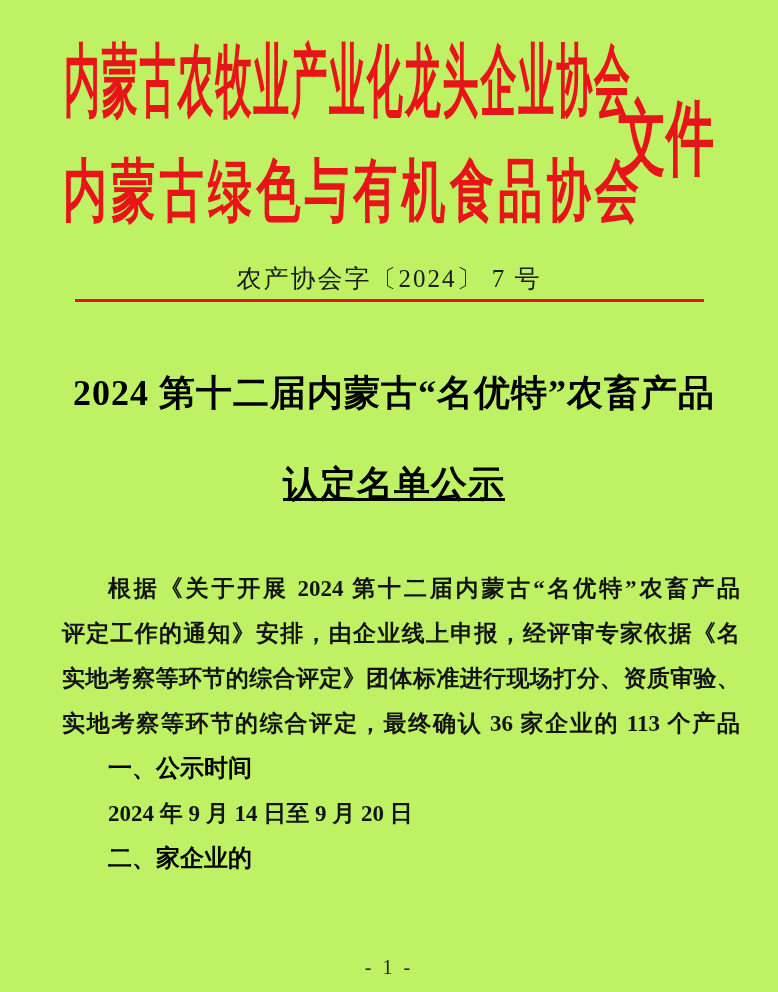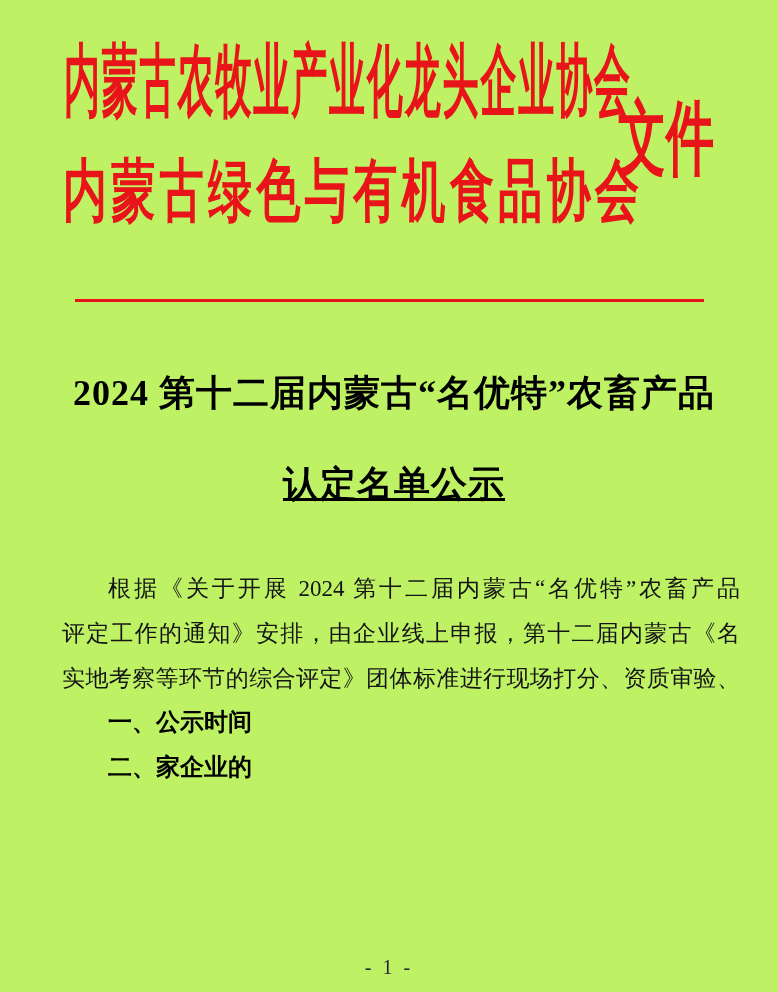--- a/index.html
+++ b/index.html
@@ -47,57 +47,60 @@
     letter-spacing: 1px; color: #000;
     font-family: "Liberation Serif", "DejaVu Serif", serif;
   }
   .t1 { top: 364px; }
   .t2 { top: 455px; text-decoration: underline; }
   
   .body-block {
     position: absolute; top: 566px; left: 62px; width: 678px;
     color: var(--ink);
   }
-  .bline { font-size: 23px; line-height: 45px; }
+  .bline { font-size: 23px; line-height: 45px; font-weight: bold; }
   .fill { text-align: justify; text-align-last: justify; }
   .indent { text-indent: 46px; }
   .heading {
     font-size: 24px; line-height: 45px; font-weight: bold;
     padding-left: 46px; color: #000;
-    font-family: Liberation Mono, monospace;
+    font-family: Liberation Serif, serif;
   }
   .date-line { padding-left: 46px; }
   .page-number {
     position: absolute; top: 956px; left: 0; width: 100%;
     text-align: center; font-size: 20px; letter-spacing: 3px;
     color: #262630;
   }
 </style>
 </head>
 <body>
 
 <div class="page">
 
   <div class="org org1">内蒙古农牧业产业化龙头企业协会</div>
 
   <div class="doc-label">文件</div>
 
   <div class="org org2">内蒙古绿色与有机食品协会</div>
 
+  <div class="doc-number">农产协会字〔2024〕 7 号</div>
 
   <div class="red-rule"></div>
 
   <h1 class="title t1">2024 第十二届内蒙古“名优特”农畜产品</h1>
 
   <h1 class="title t2">认定名单公示</h1>
 
   <div class="body-block">
     <div class="bline indent fill">根据《关于开展 2024 第十二届内蒙古“名优特”农畜产品</div>
-    <div class="bline fill">评定工作的通知》安排，由企业线上申报，第十二届内蒙古《名</div>
+    <div class="bline fill">评定工作的通知》安排，由企业线上申报，经评审专家依据《名</div>
     <div class="bline fill">实地考察等环节的综合评定》团体标准进行现场打分、资质审验、</div>
+    <div class="bline fill">实地考察等环节的综合评定，最终确认 36 家企业的 113 个产品</div>
 
     <div class="heading">一、公示时间</div>
+    <div class="bline date-line">2024 年 9 月 14 日至 9 月 20 日</div>
     <div class="heading">二、家企业的</div>
   </div>
 
   <div class="page-number">- 1 -</div>
 
 </div>
 
 </body></html>

